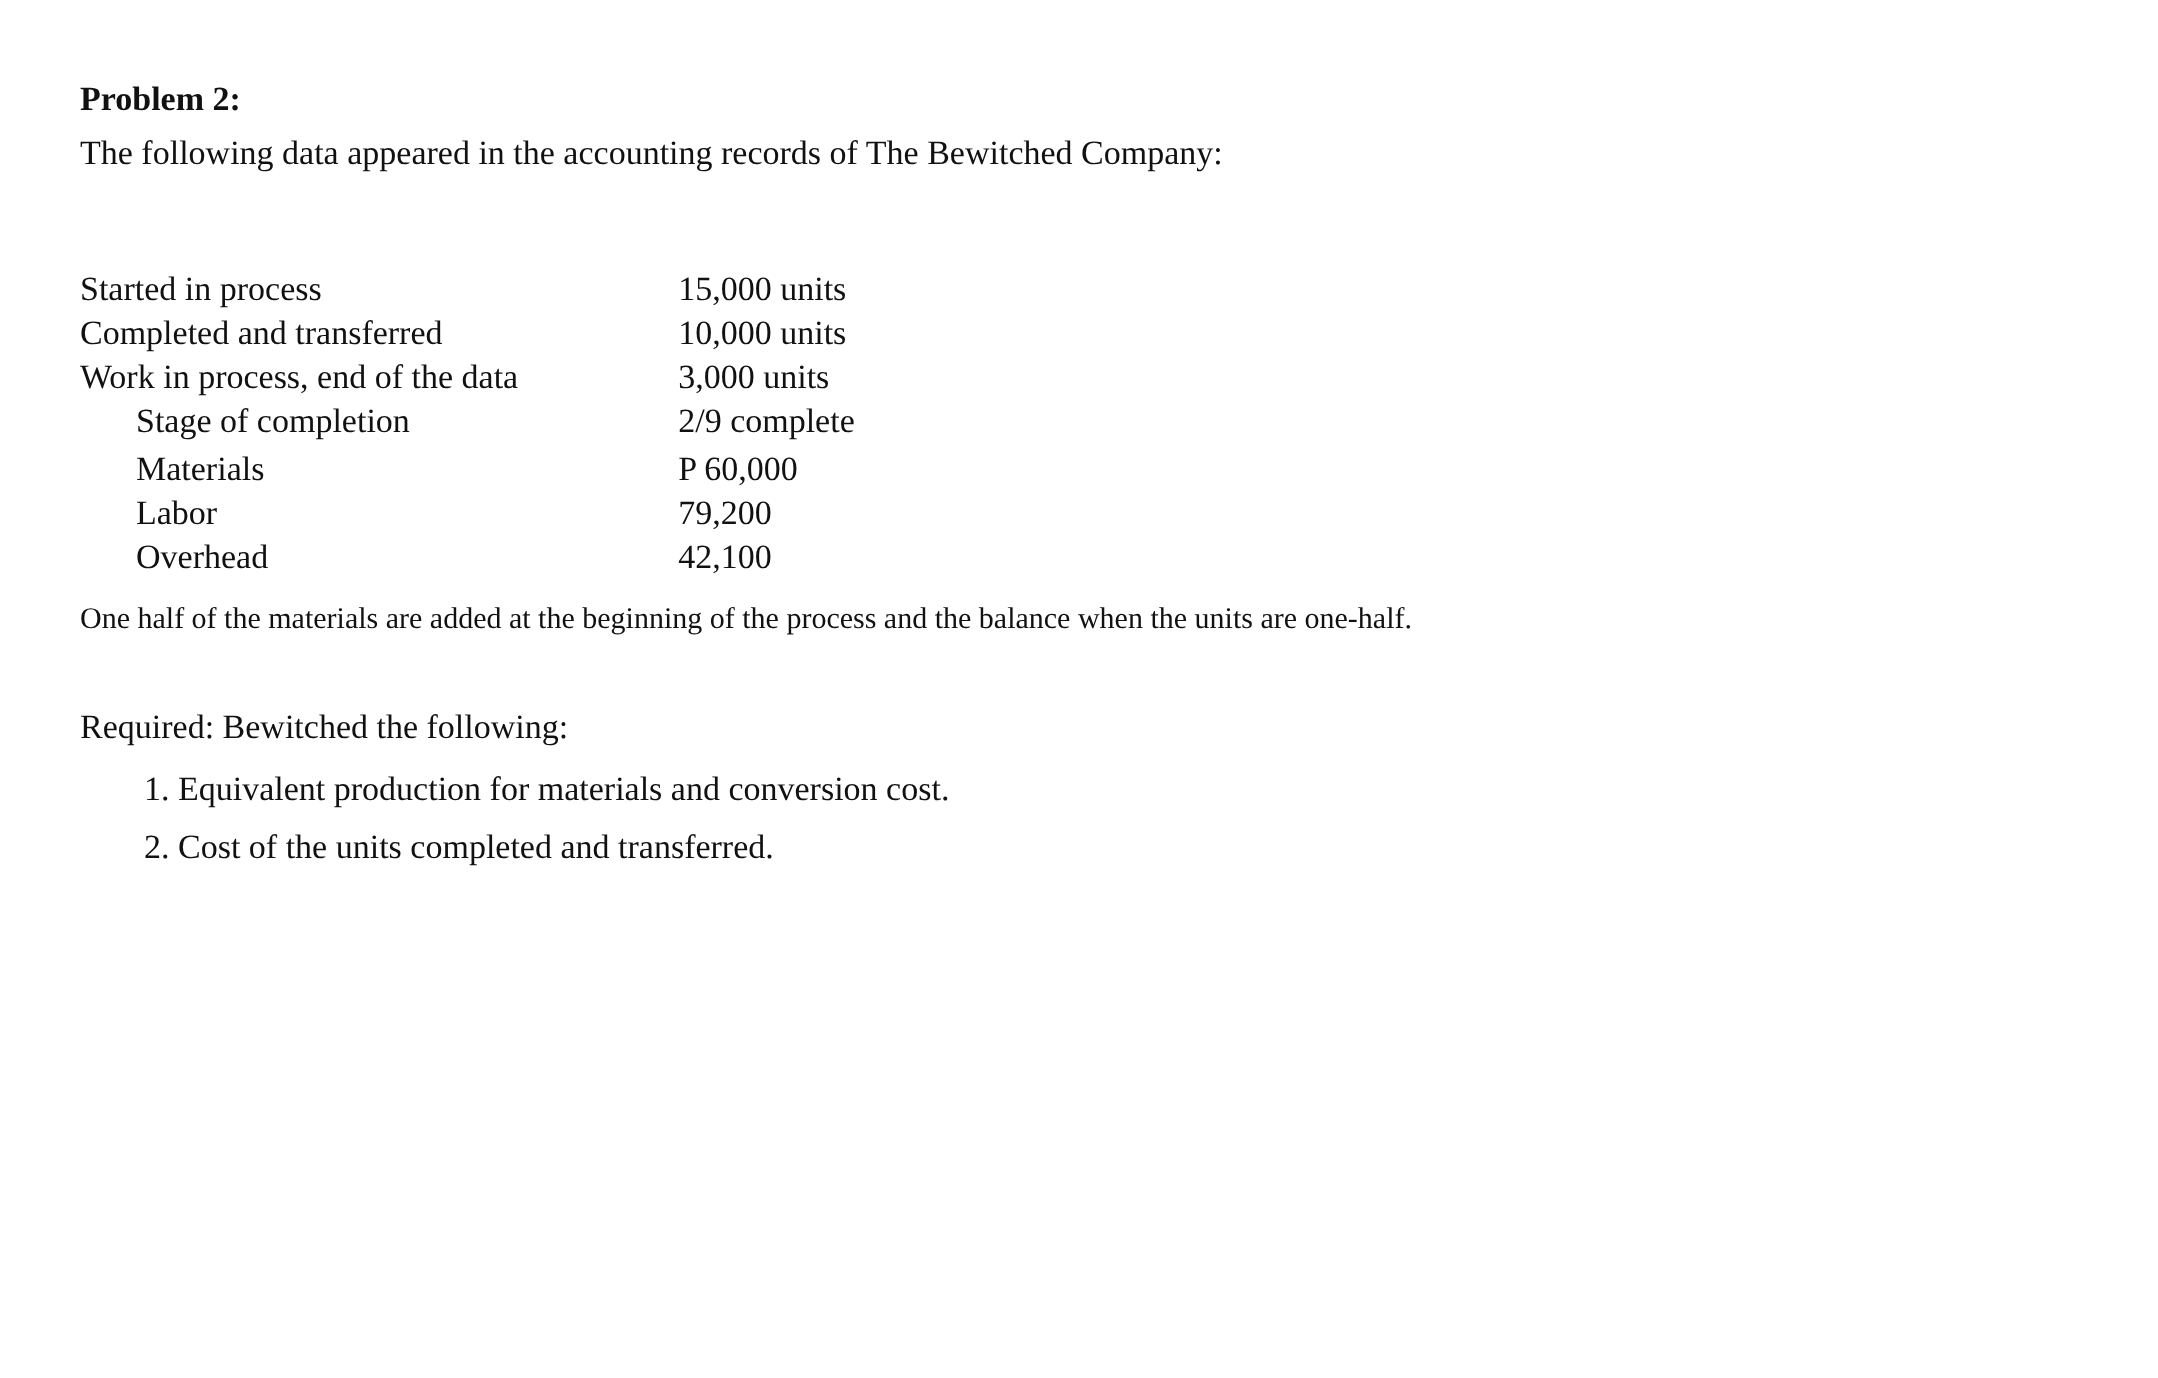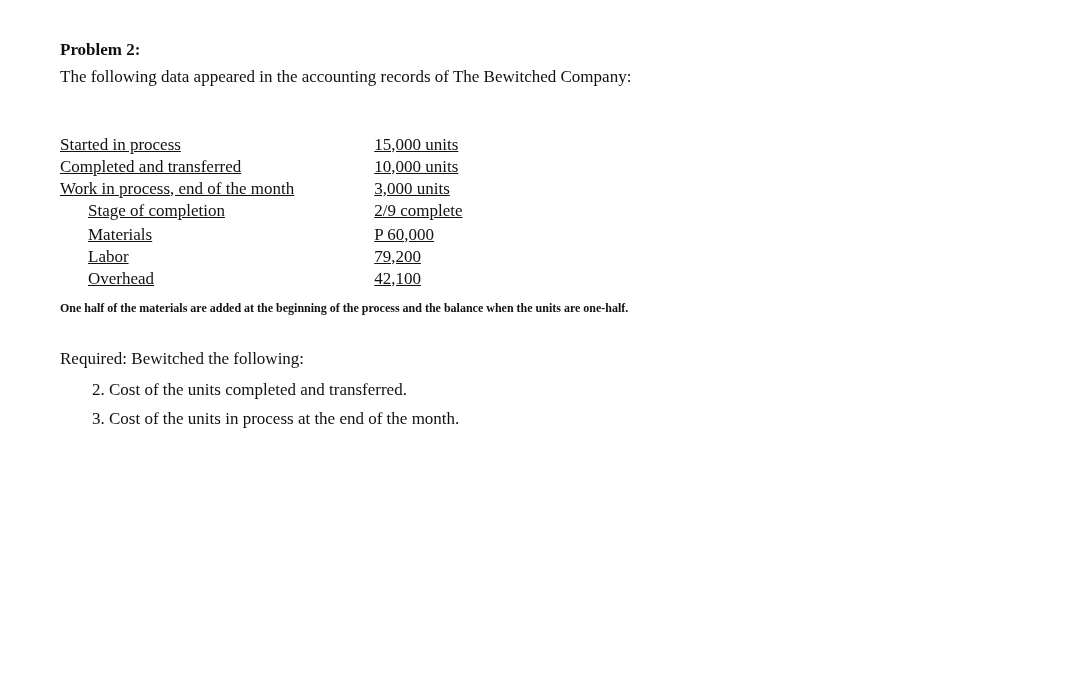--- a/index.html
+++ b/index.html
@@ -14,41 +14,40 @@
       font-size: 17px;
       color: #111111;
       width: 1079px;
       min-height: 689px;
       display: flex;
       align-items: flex-start;
       justify-content: flex-start;
     }
 
     .page-container {
-      padding: 40px 60px;
+      padding: 40px 40px;
       width: 100%;
     }
 
     .problem-title {
       font-weight: bold;
       font-size: 17px;
       margin-bottom: 4px;
     }
 
     .intro-text {
       font-size: 17px;
       margin-bottom: 45px;
       line-height: 1.5;
     }
 
     .data-table {
       display: table;
       border-collapse: collapse;
       margin-bottom: 8px;
-      text-decoration: underline;
     }
 
     .data-row {
       display: table-row;
     }
 
     .data-label {
       display: table-cell;
       padding-right: 80px;
       padding-bottom: 2px;
@@ -61,24 +60,23 @@
     }
 
     .data-value {
       display: table-cell;
       white-space: nowrap;
       vertical-align: top;
       padding-bottom: 2px;
     }
 
     .narrative-text {
-      font-size: 12px;
+      font-size: 15px;
       line-height: 1.55;
       margin-bottom: 28px;
-      font-weight: bold;
     }
 
     .required-section {
       font-size: 17px;
       line-height: 1.6;
     }
 
     .required-title {
       margin-bottom: 4px;
     }
@@ -104,21 +102,21 @@
       <div class="data-label">Started in process</div>
       <div class="data-value">15,000 units</div>
     </div>
 
     <div class="data-row">
       <div class="data-label">Completed and transferred</div>
       <div class="data-value">10,000 units</div>
     </div>
 
     <div class="data-row">
-      <div class="data-label">Work in process, end of the month</div>
+      <div class="data-label">Work in process, end of the data</div>
       <div class="data-value">3,000 units</div>
     </div>
 
     <div class="data-row">
       <div class="data-label indented">Stage of completion</div>
       <div class="data-value">2/9 complete</div>
     </div>
 
     <div class="data-row">
       <div class="data-value"></div>
@@ -140,17 +138,17 @@
     </div>
   </div>
 
   <div class="narrative-text">
     <span>One half of the materials are added at the beginning of the process and the balance when the units are one-half.</span>
   </div>
 
   <div class="required-section">
     <div class="required-title">Required: Bewitched the following:</div>
     <div class="required-list">
+      <div class="required-item">1.  Equivalent production for materials and conversion cost.</div>
       <div class="required-item">2.  Cost of the units completed and transferred.</div>
-      <div class="required-item">3.  Cost of the units in process at the end of the month.</div>
     </div>
   </div>
 </div>
 
 </body></html>

